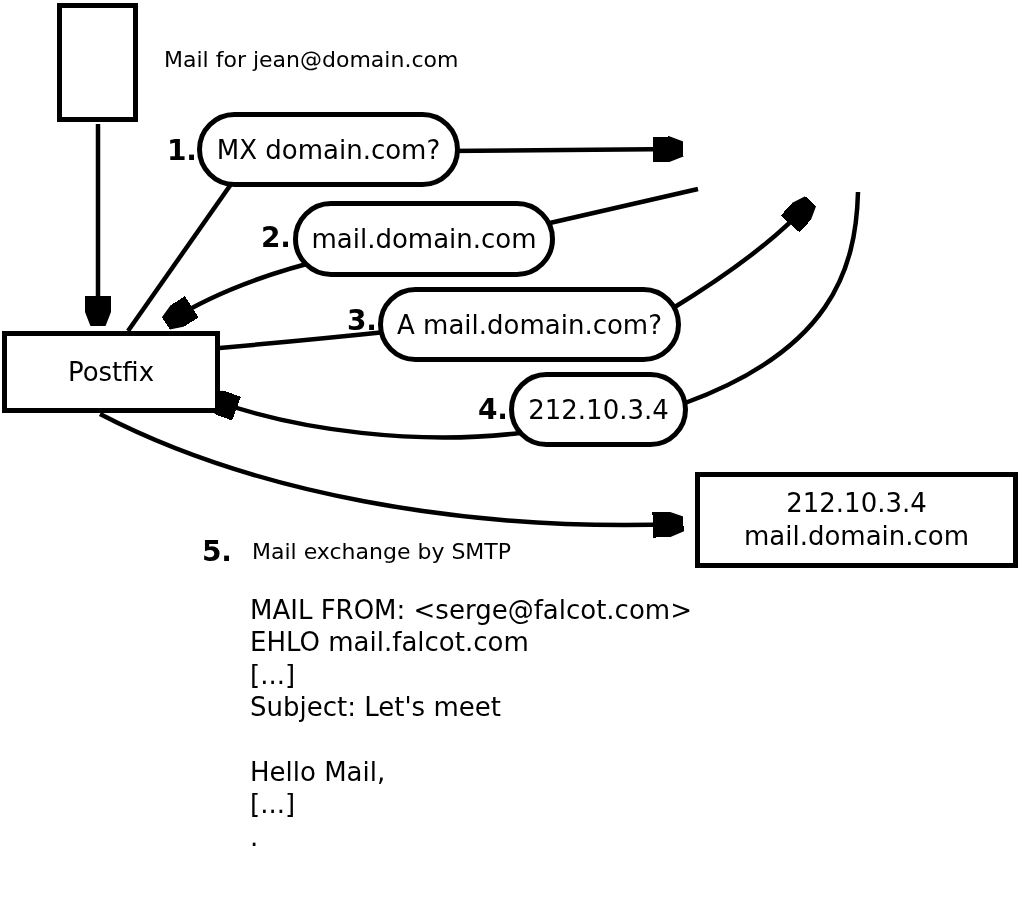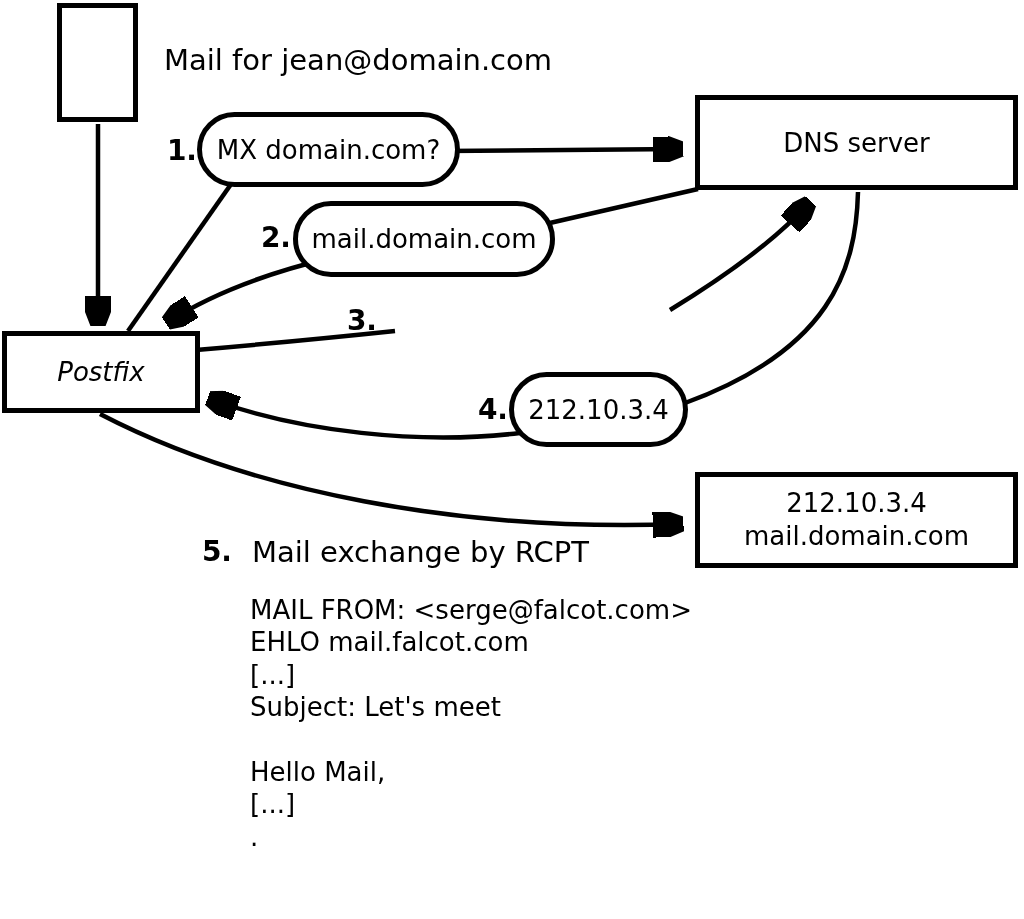--- a/index.html
+++ b/index.html
@@ -46,21 +46,21 @@
     width: 44px;
     text-align: right;
     font-size: 28px;
     font-weight: bold;
     line-height: 28px;
     z-index: 3;
     white-space: nowrap;
   }
   .lbl {
     position: absolute;
-    font-size: 29px;
+    font-size: 22px;
     line-height: 30px;
     z-index: 3;
     white-space: nowrap;
   }
   #smtp-session {
     position: absolute;
     left: 250px;
     top: 594px;
     font-size: 26px;
     z-index: 3;
@@ -89,51 +89,51 @@
     <path d="M 330 258 Q 230 282 168 322" marker-end="url(#ah)"></path>
     <path d="M 196 350 Q 300 341 395 331"></path>
     <path d="M 670 310 Q 765 252 809 203" marker-end="url(#ah)"></path>
     <path d="M 858 192 C 856 270 830 350 685 403"></path>
     <path d="M 520 433 C 420 445 300 432 210 399" marker-end="url(#ah)"></path>
     <path d="M 100 414 C 250 492 460 532 681 524" marker-end="url(#ah)"></path>
   </svg>
 
   <div class="box" style="left:57px; top:3px; width:81px; height:119px;"></div>
 
-  <div class="box" style="left:2px; top:331px; width:198px; height:82px;font-style:italic;">
+  <div class="box" style="left:2px; top:331px; width:218px; height:82px;">
     <span>Postfix</span>
   </div>
 
-  <div class="box" style="left:695px; top:95px; width:323px; height:95px;">
-    <span>DNS server</span>
-  </div>
 
   <div class="box stack" style="left:695px; top:472px; width:323px; height:96px;">
     <span>212.10.3.4</span>
     <span>mail.domain.com</span>
   </div>
 
   <div class="box pill" style="left:197px; top:112px; width:263px; height:75px;">
     <span>MX domain.com?</span>
   </div>
   <div class="box pill" style="left:293px; top:201px; width:262px; height:76px;">
     <span>mail.domain.com</span>
   </div>
+  <div class="box pill" style="left:378px; top:287px; width:303px; height:75px;">
+    <span>A mail.domain.com?</span>
+  </div>
   <div class="box pill" style="left:509px; top:372px; width:179px; height:75px;">
     <span>212.10.3.4</span>
   </div>
 
   <div class="num" style="left:153px; top:137px;">1.</div>
   <div class="num" style="left:247px; top:224px;">2.</div>
   <div class="num" style="left:333px; top:307px;">3.</div>
   <div class="num" style="left:464px; top:396px;">4.</div>
   <div class="num" style="left:188px; top:538px;">5.</div>
 
   <div class="lbl" style="left:164px; top:45px;">Mail for jean@domain.com</div>
-  <div class="lbl" style="left:252px; top:537px;">Mail exchange by RCPT</div>
+  <div class="lbl" style="left:252px; top:537px;">Mail exchange by SMTP</div>
 
   <div id="smtp-session">
     <div class="smtp-line">MAIL FROM: &lt;serge@falcot.com&gt;</div>
     <div class="smtp-line">EHLO mail.falcot.com</div>
     <div class="smtp-line">[...]</div>
     <div class="smtp-line">Subject: Let's meet</div>
     <div class="smtp-line"></div>
     <div class="smtp-line">Hello Mail,</div>
     <div class="smtp-line">[...]</div>
     <div class="smtp-line">.</div>

